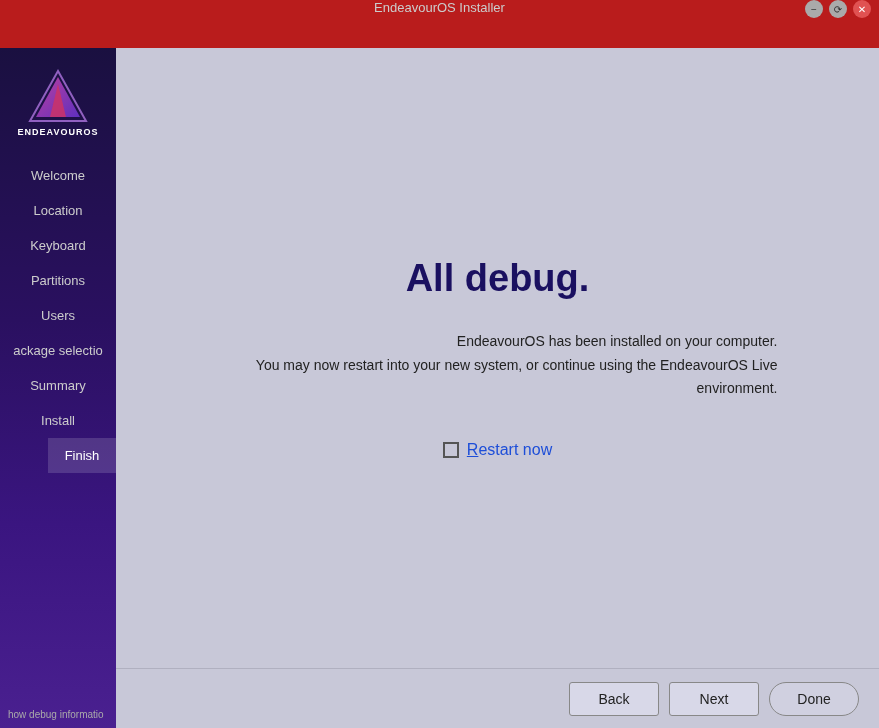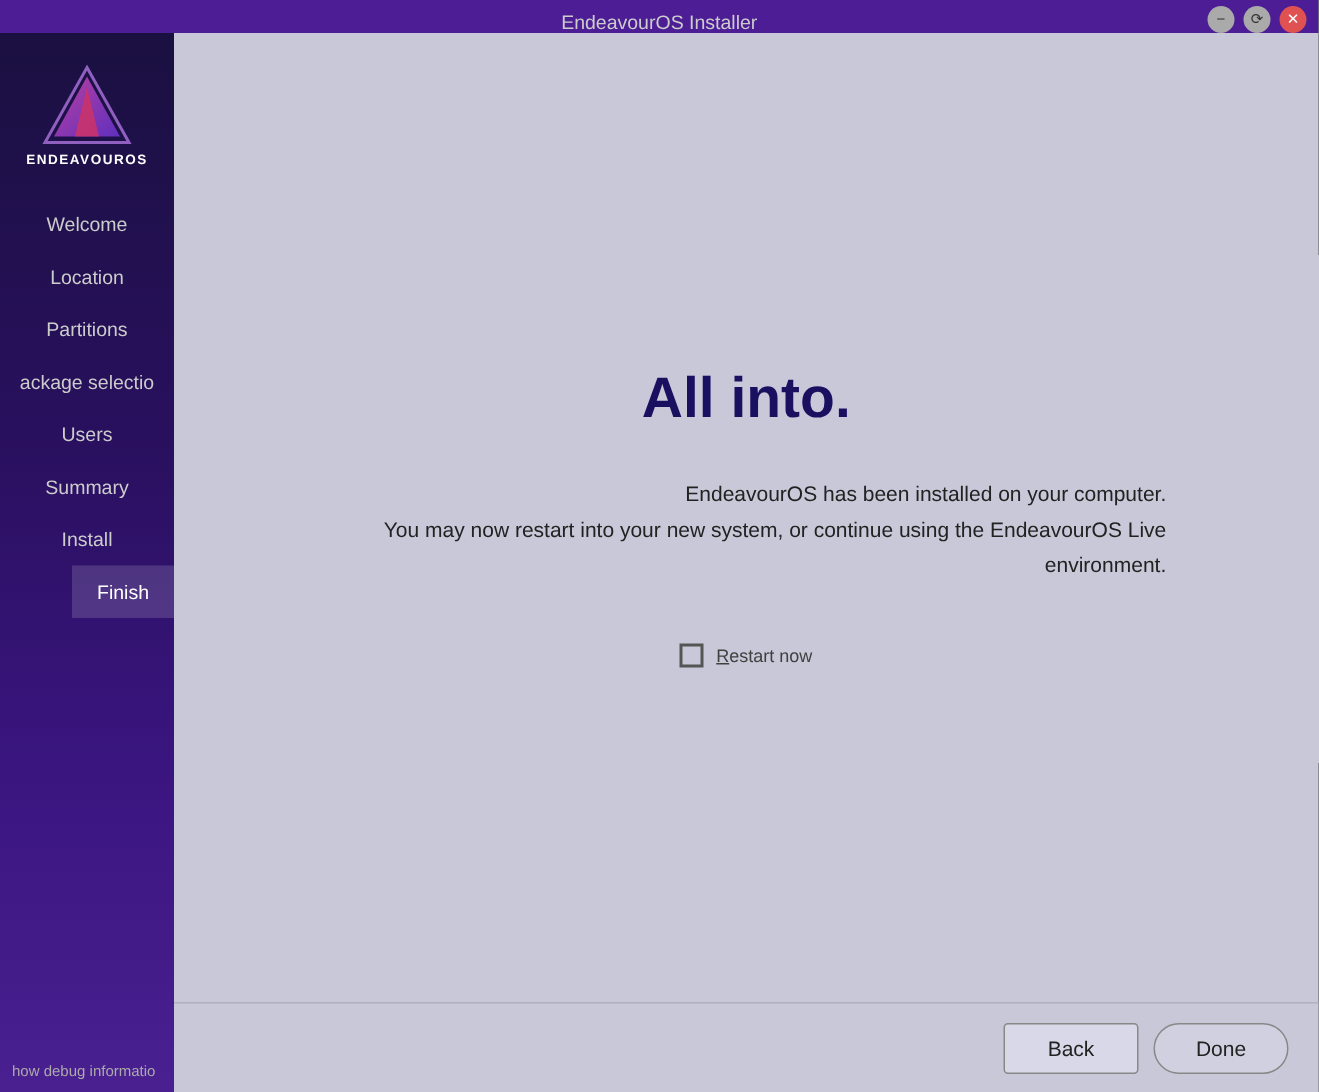--- a/index.html
+++ b/index.html
@@ -17,24 +17,24 @@
     }
 
     .window {
       width: 879px;
       height: 728px;
       display: flex;
       flex-direction: column;
     }
 
     .titlebar {
-      height: 22px;
-      background: #4c1d95;
-      display: flex;
-      align-items: flex-end;
+      height: 48px;
+      background: #b91c1c;
+      display: flex;
+      align-items: flex-start;
       justify-content: center;
       position: relative;
       flex-shrink: 0;
     }
 
     .titlebar-title {
       color: #ccc;
       font-size: 13px;
     }
 
@@ -184,22 +184,22 @@
       height: 16px;
       border: 2px solid #555;
       background: transparent;
       cursor: pointer;
       appearance: none;
       -webkit-appearance: none;
       outline: none;
     }
 
     .restart-label {
-      font-size: 12px;
-      color: #404040;
+      font-size: 16px;
+      color: #1d4ed8;
       cursor: pointer;
     }
 
     .restart-label u {
       text-decoration: underline;
     }
 
     .footer-bar {
       height: 60px;
       background: #c8c8d8;
@@ -268,56 +268,60 @@
       </div>
 
       <nav class="nav-items">
         <div class="nav-item">
           <span>Welcome</span>
         </div>
         <div class="nav-item">
           <span>Location</span>
         </div>
         <div class="nav-item">
+          <span>Keyboard</span>
+        </div>
+        <div class="nav-item">
           <span>Partitions</span>
         </div>
         <div class="nav-item">
+          <span>Users</span>
+        </div>
+        <div class="nav-item">
           <span>ackage selectio</span>
-        </div>
-        <div class="nav-item">
-          <span>Users</span>
         </div>
         <div class="nav-item">
           <span>Summary</span>
         </div>
         <div class="nav-item">
           <span>Install</span>
         </div>
         <div class="nav-item active">
           <span>Finish</span>
         </div>
       </nav>
 
       <div class="sidebar-bottom">
         <div class="debug-info">how debug informatio</div>
       </div>
     </div>
 
     <div class="main-content">
       <div class="content-area">
-        <div class="done-title">All into.</div>
+        <div class="done-title">All debug.</div>
         <div class="done-message">
           <span>EndeavourOS has been installed on your computer.</span><br>
           <span>You may now restart into your new system, or continue using the EndeavourOS Live environment.</span>
         </div>
         <div class="restart-row">
           <input type="checkbox" class="restart-checkbox" style="">
           <label class="restart-label"><u>R</u>estart now</label>
         </div>
       </div>
 
       <div class="footer-bar">
         <button class="footer-btn">Back</button>
+        <button class="footer-btn">Next</button>
         <button class="footer-btn done-btn">Done</button>
       </div>
     </div>
   </div>
 </div>
 
 </body></html>

